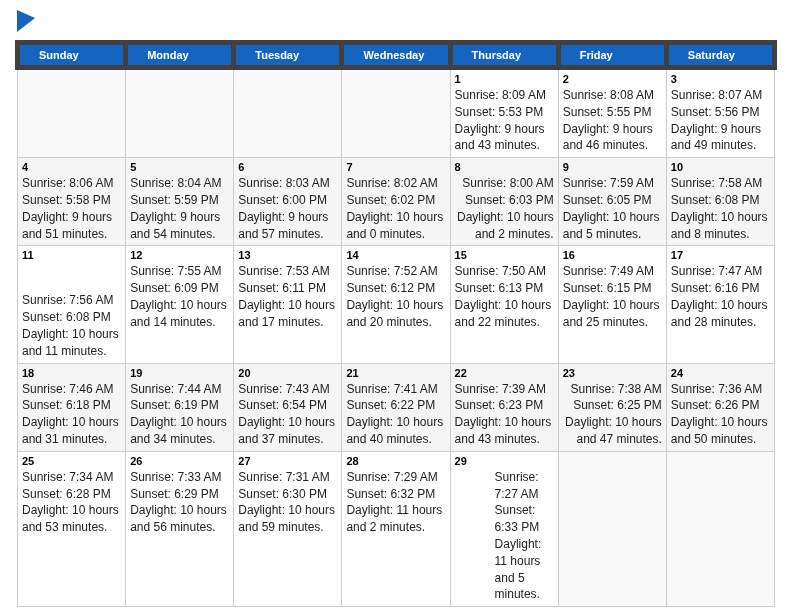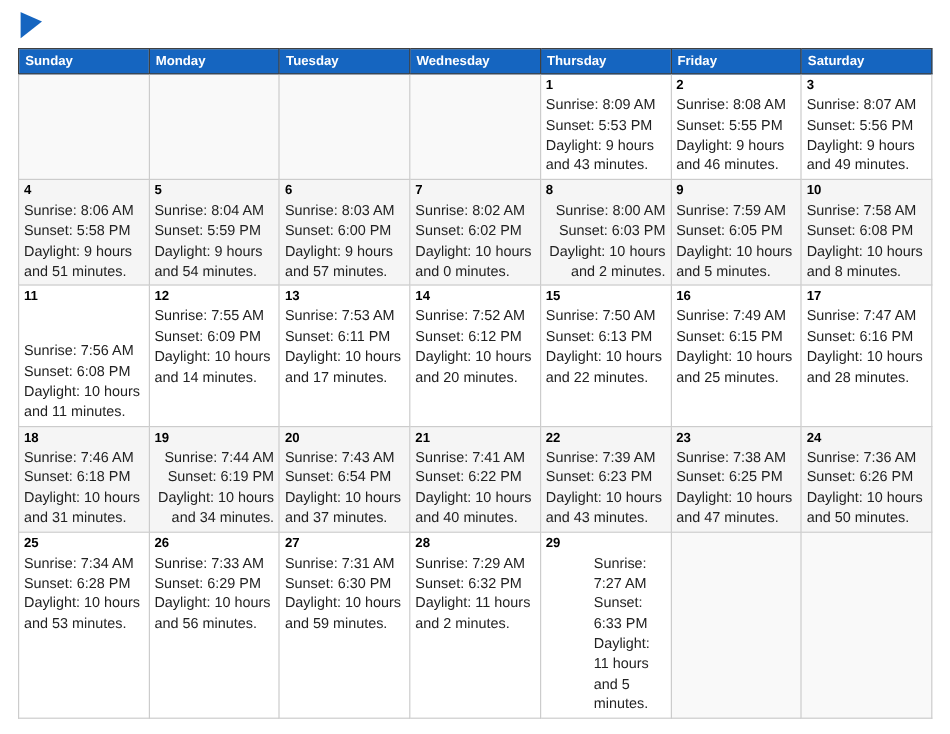--- a/index.html
+++ b/index.html
@@ -53,23 +53,23 @@
     }
     .calendar {
       width: 100%;
       border-collapse: collapse;
       font-size: 10px;
     }
     .calendar th {
       background-color: #1565c0;
       color: #fff;
       text-align: left;
-      padding: 4px 5px;
+      padding: 4px 19px;
       font-size: 11px;
-      border: 1px solid #404040;
+      border: 5px solid #404040;
     }
     .calendar td {
       border: 1px solid #ccc;
       vertical-align: top;
       padding: 3px 4px;
       width: calc(100% / 7);
       height: 80px;
     }
     .day-num {
       font-weight: bold;
@@ -254,21 +254,21 @@
         <tr class="row-shaded">
           <td>
             <span class="day-num">18</span>
             <div class="day-info" style="white-space: pre-line;">Sunrise: 7:46 AM
 Sunset: 6:18 PM
 Daylight: 10 hours
 and 31 minutes.</div>
           </td>
           <td>
             <span class="day-num">19</span>
-            <div class="day-info" style="white-space: pre-line; text-align: right;">Sunrise: 7:44 AM
+            <div class="day-info" style="white-space: pre-line;">Sunrise: 7:44 AM
 Sunset: 6:19 PM
 Daylight: 10 hours
 and 34 minutes.</div>
           </td>
           <td>
             <span class="day-num">20</span>
             <div class="day-info" style="white-space: pre-line;">Sunrise: 7:43 AM
 Sunset: 6:54 PM
 Daylight: 10 hours
 and 37 minutes.</div>
@@ -282,21 +282,21 @@
           </td>
           <td>
             <span class="day-num">22</span>
             <div class="day-info" style="white-space: pre-line;">Sunrise: 7:39 AM
 Sunset: 6:23 PM
 Daylight: 10 hours
 and 43 minutes.</div>
           </td>
           <td>
             <span class="day-num">23</span>
-            <div class="day-info" style="white-space: pre-line;">Sunrise: 7:38 AM
+            <div class="day-info" style="white-space: pre-line; text-align: right;">Sunrise: 7:38 AM
 Sunset: 6:25 PM
 Daylight: 10 hours
 and 47 minutes.</div>
           </td>
           <td>
             <span class="day-num">24</span>
             <div class="day-info" style="white-space: pre-line;">Sunrise: 7:36 AM
 Sunset: 6:26 PM
 Daylight: 10 hours
 and 50 minutes.</div>

